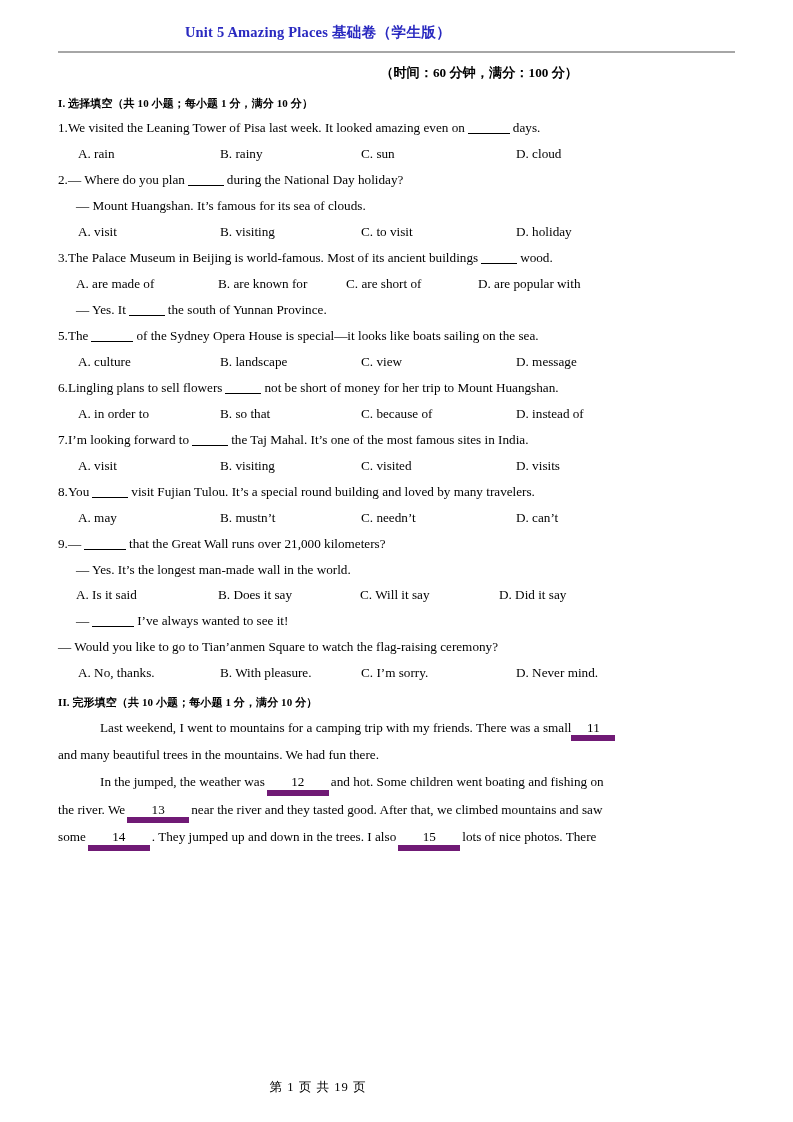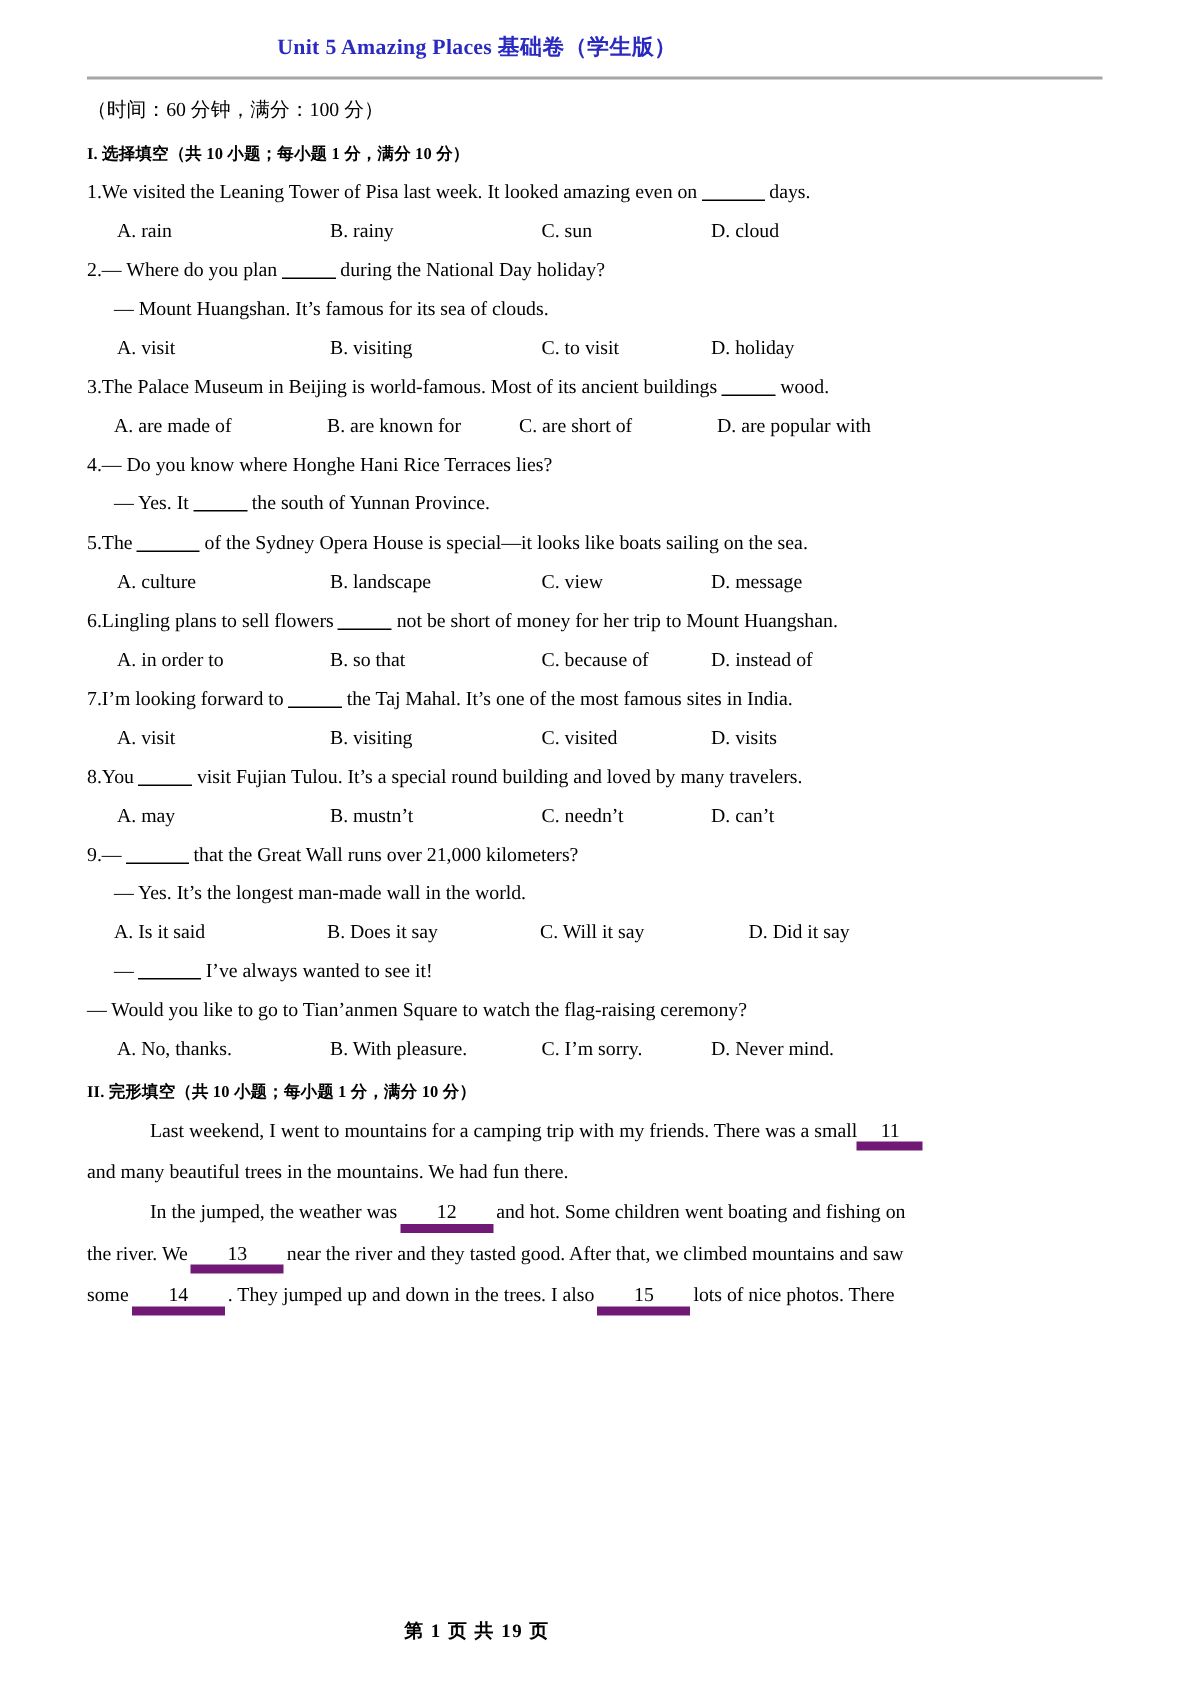--- a/index.html
+++ b/index.html
@@ -40,24 +40,25 @@
 
   .header-rule {
     margin: 10px 0 0 0;
     height: 2px;
     background: #a6a6a6;
     border: 0;
     width: 677px;
   }
 
   .exam-meta {
-    text-align: left;
+    text-align: right;
     font-size: 13.2px;
     margin-top: 11px;
     line-height: 1.3;
+    font-weight: bold;
   }
 
   
   .section-heading {
     font-weight: bold;
     font-size: 11px;
     margin-top: 14px;
     margin-bottom: 2px;
     line-height: 1.35;
     letter-spacing: 0.1px;
@@ -88,21 +89,21 @@
     line-height: 1.35;
     margin-bottom: 2px;
     position: relative;
     height: 17px;
     white-space: nowrap;
   }
   .opt { position: absolute; top: 0; }
   .opt.a { left: 20px; }
   .opt.b { left: 162px; }
   .opt.c { left: 303px; }
-  .opt.d { left: 416px; }
+  .opt.d { left: 458px; }
 
   
   .opts.tight .opt.a { left: 18px; }
   .opts.tight .opt.b { left: 160px; }
   .opts.tight .opt.c { left: 288px; }
   .opts.tight .opt.d { left: 420px; }
 
   
   .cloze {
     font-size: 13.2px;
@@ -125,21 +126,21 @@
 
   
   .footer {
     position: absolute;
     left: 0;
     right: 0;
     bottom: 26px;
     text-align: center;
     font-size: 12.6px;
     letter-spacing: 1px;
-    font-weight: bold;
+    font-weight: normal;
   }
 </style>
 </head>
 <body>
 
 <div class="page">
 
   <div class="doc-title">
     <span>Unit 5 Amazing Places</span>
     <span class="cn">基础卷（学生版）</span>
@@ -175,21 +176,20 @@
     <div class="q-stem"><span>3.</span><span>The Palace Museum in Beijing is world-famous. Most of its ancient buildings</span><span class="blank-inline narrow"></span><span>wood.</span></div>
     <div class="opts tight">
       <span class="opt a">A. are made of</span>
       <span class="opt b">B. are known for</span>
       <span class="opt c">C. are short of</span>
       <span class="opt d">D. are popular with</span>
     </div>
   </div>
 
   <div class="q-block">
-    <div class="q-stem"><span>4.</span><span>— Do you know where Honghe Hani Rice Terraces lies?</span></div>
     <div class="q-stem indent"><span>— Yes. It</span><span class="blank-inline narrow"></span><span>the south of Yunnan Province.</span></div>
   </div>
 
   <div class="q-block">
     <div class="q-stem"><span>5.</span><span>The</span><span class="blank-inline"></span><span>of the Sydney Opera House is special—it looks like boats sailing on the sea.</span></div>
     <div class="opts">
       <span class="opt a">A. culture</span>
       <span class="opt b">B. landscape</span>
       <span class="opt c">C. view</span>
       <span class="opt d">D. message</span>

